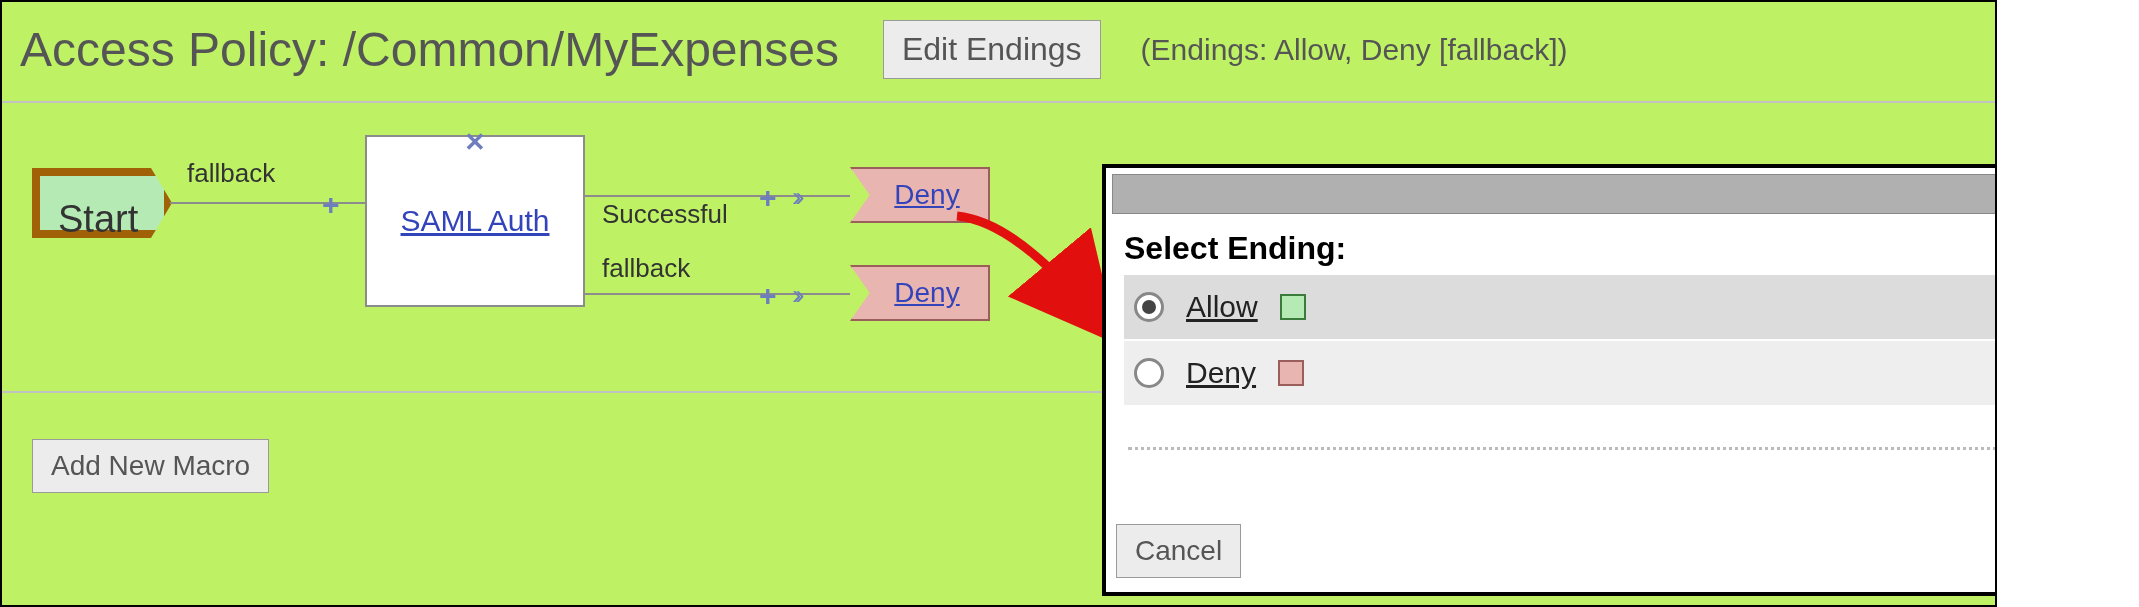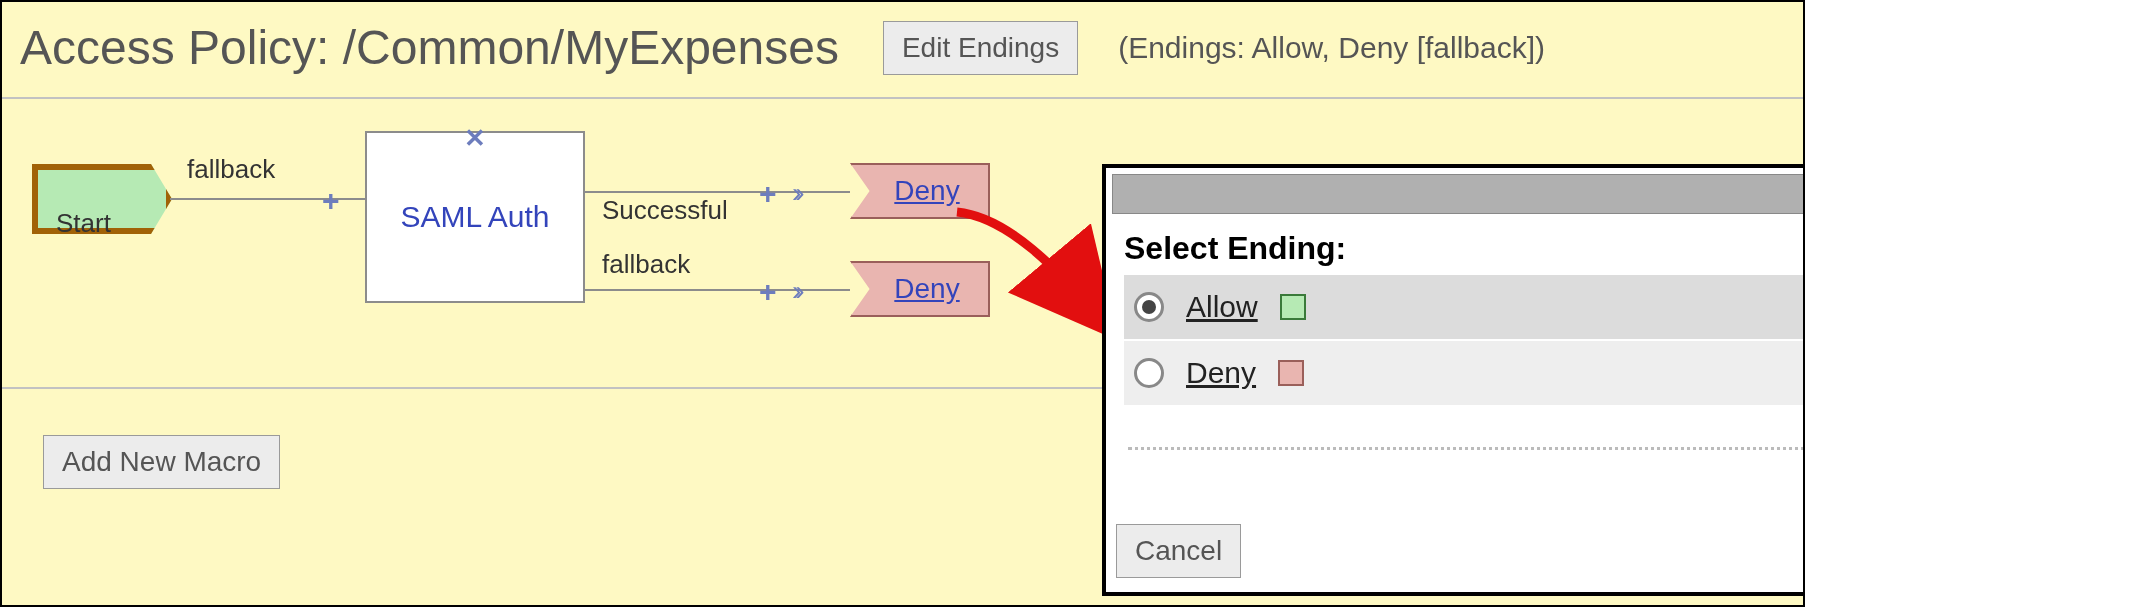--- a/index.html
+++ b/index.html
@@ -2,24 +2,24 @@
 <html><head>
 <meta charset="utf-8">
 <style>
   * { box-sizing: border-box; }
   html, body {
     margin: 0; padding: 0;
     font-family: Arial, Helvetica, sans-serif;
     background: #fff;
   }
   .app {
-    width: 1805px;
+    width: 1997px;
     height: 607px;
     border: 2px solid #000;
-    background: #fef9c3;
+    background: #bef264;
     position: relative;
     overflow: hidden;
   }
   
   .header {
     display: flex;
     align-items: center;
     padding: 18px 20px 22px 18px;
     border-bottom: 2px solid #c2c2c2;
   }
@@ -30,40 +30,40 @@
     white-space: nowrap;
   }
   .btn {
     background: #ececec;
     border: 1px solid #9a9a9a;
     color: #555;
     font-size: 28px;
     padding: 10px 18px;
     cursor: pointer;
   }
-  .edit-endings-btn { margin-left: 44px; font-size:28px; }
+  .edit-endings-btn { margin-left: 44px; font-size:32px; }
   .endings-summary {
     margin-left: 40px;
     color: #555;
     font-size: 30px;
   }
   
   .canvas {
     position: relative;
     height: 290px;
     border-bottom: 2px solid #c2c2c2;
   }
   .start-node {
     position: absolute;
     left: 30px; top: 65px;
     height: 70px; line-height:70px;
     background: #b6eab4;
-    border: 6px solid #a16207;
-    padding: 18px 22px 0 18px;
-    font-size: 26px;
+    border: 8px solid #a16207;
+    padding: 8px 22px 0 18px;
+    font-size: 38px;
     color: #333;
     clip-path: polygon(0 0, 85% 0, 100% 50%, 85% 100%, 0 100%);
     width: 140px;
     text-align:left;
   }
   .node-box {
     position: absolute;
     left: 363px; top: 32px;
     width: 220px; height: 172px;
     background: #fff;
@@ -73,20 +73,21 @@
   .node-box .close-x {
     position: absolute;
     top: -10px; left: 50%;
     transform: translateX(-50%);
     color: #6d7dbd;
     font-size: 26px;
     font-weight: bold;
   }
   .node-link {
     color: #3344bb;
+    text-decoration: underline;
     font-size: 30px;
     cursor:pointer;
   }
   .branch-label {
     position:absolute;
     font-size: 26px;
     color:#333;
   }
   .branch-label.fb1 { left:185px; top:55px; }
   .branch-label.succ { left:600px; top:50px;margin-top:46px; }
@@ -132,21 +133,21 @@
   .hline.l3 { left:583px; top:190px; width:265px; }
   
   .red-arrow {
     position:absolute;
     left:945px; top:108px;
     width:200px; height:130px;
     pointer-events:none;
   }
   
   .footer-area {
-    padding: 46px 0 0 41px;
+    padding: 46px 0 0 30px;
   }
   
   .dialog {
     position:absolute;
     left:1100px; top:162px;
     width:1070px; height:432px;
     background:#fff;
     border:4px solid #000;
     box-shadow:none;
     display:flex; flex-direction:column;

